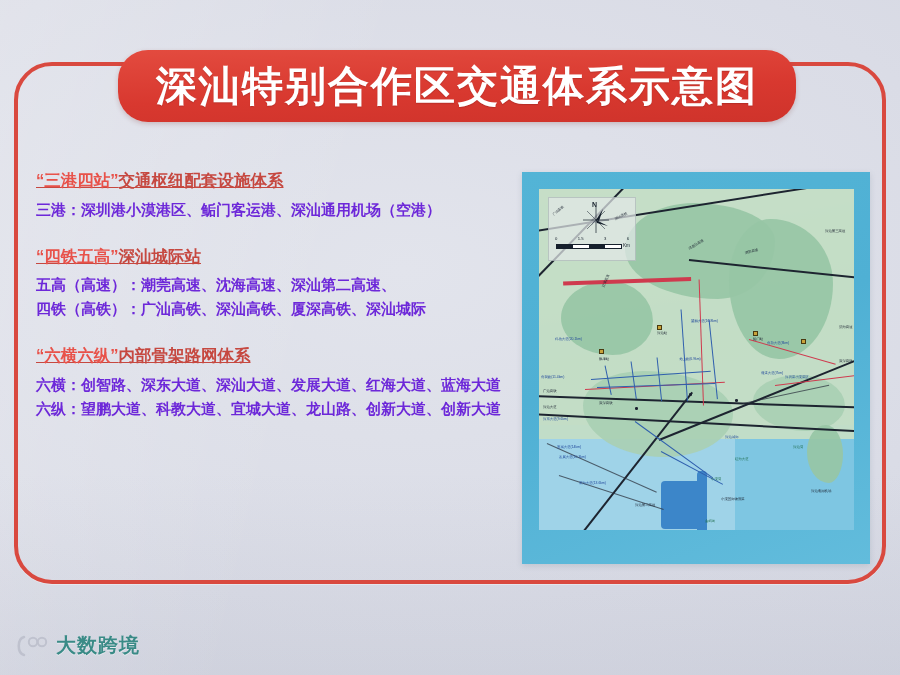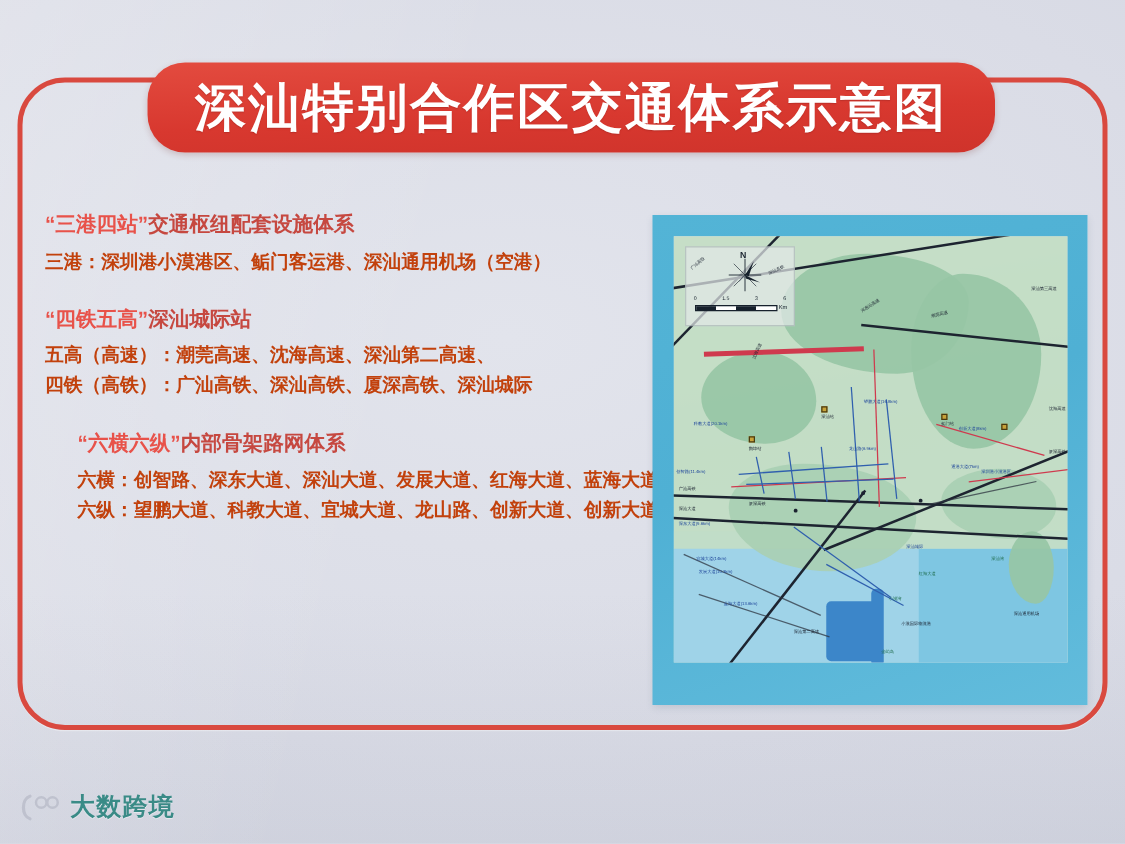--- a/index.html
+++ b/index.html
@@ -71,36 +71,37 @@
   }
 
   
   .content {
     position: absolute;
     left: 36px;
     top: 170px;
     width: 470px;
   }
   .section { margin-bottom: 24px; }
-  .section:last-child { margin-bottom: 0; margin-left: 26px; }
+  .section:last-child { margin-bottom: 0; }
 
   .sec-head {
     font-size: 16.5px;
     font-weight: bold;
     color: #c64840;
     line-height: 1.25;
     margin-bottom: 7px;
     white-space: nowrap;
+    text-decoration: underline;
   }
   .sec-head .quoted { color: #e8524a; }
 
   .line {
     font-size: 15px;
     font-weight: bold;
-    color: #c2410c;
+    color: #6d28d9;
     line-height: 1.6;
     white-space: nowrap;
   }
   .line.indent { padding-left: 78px; }
 
   
   .map-outer {
     position: absolute;
     left: 522px;
     top: 172px;

